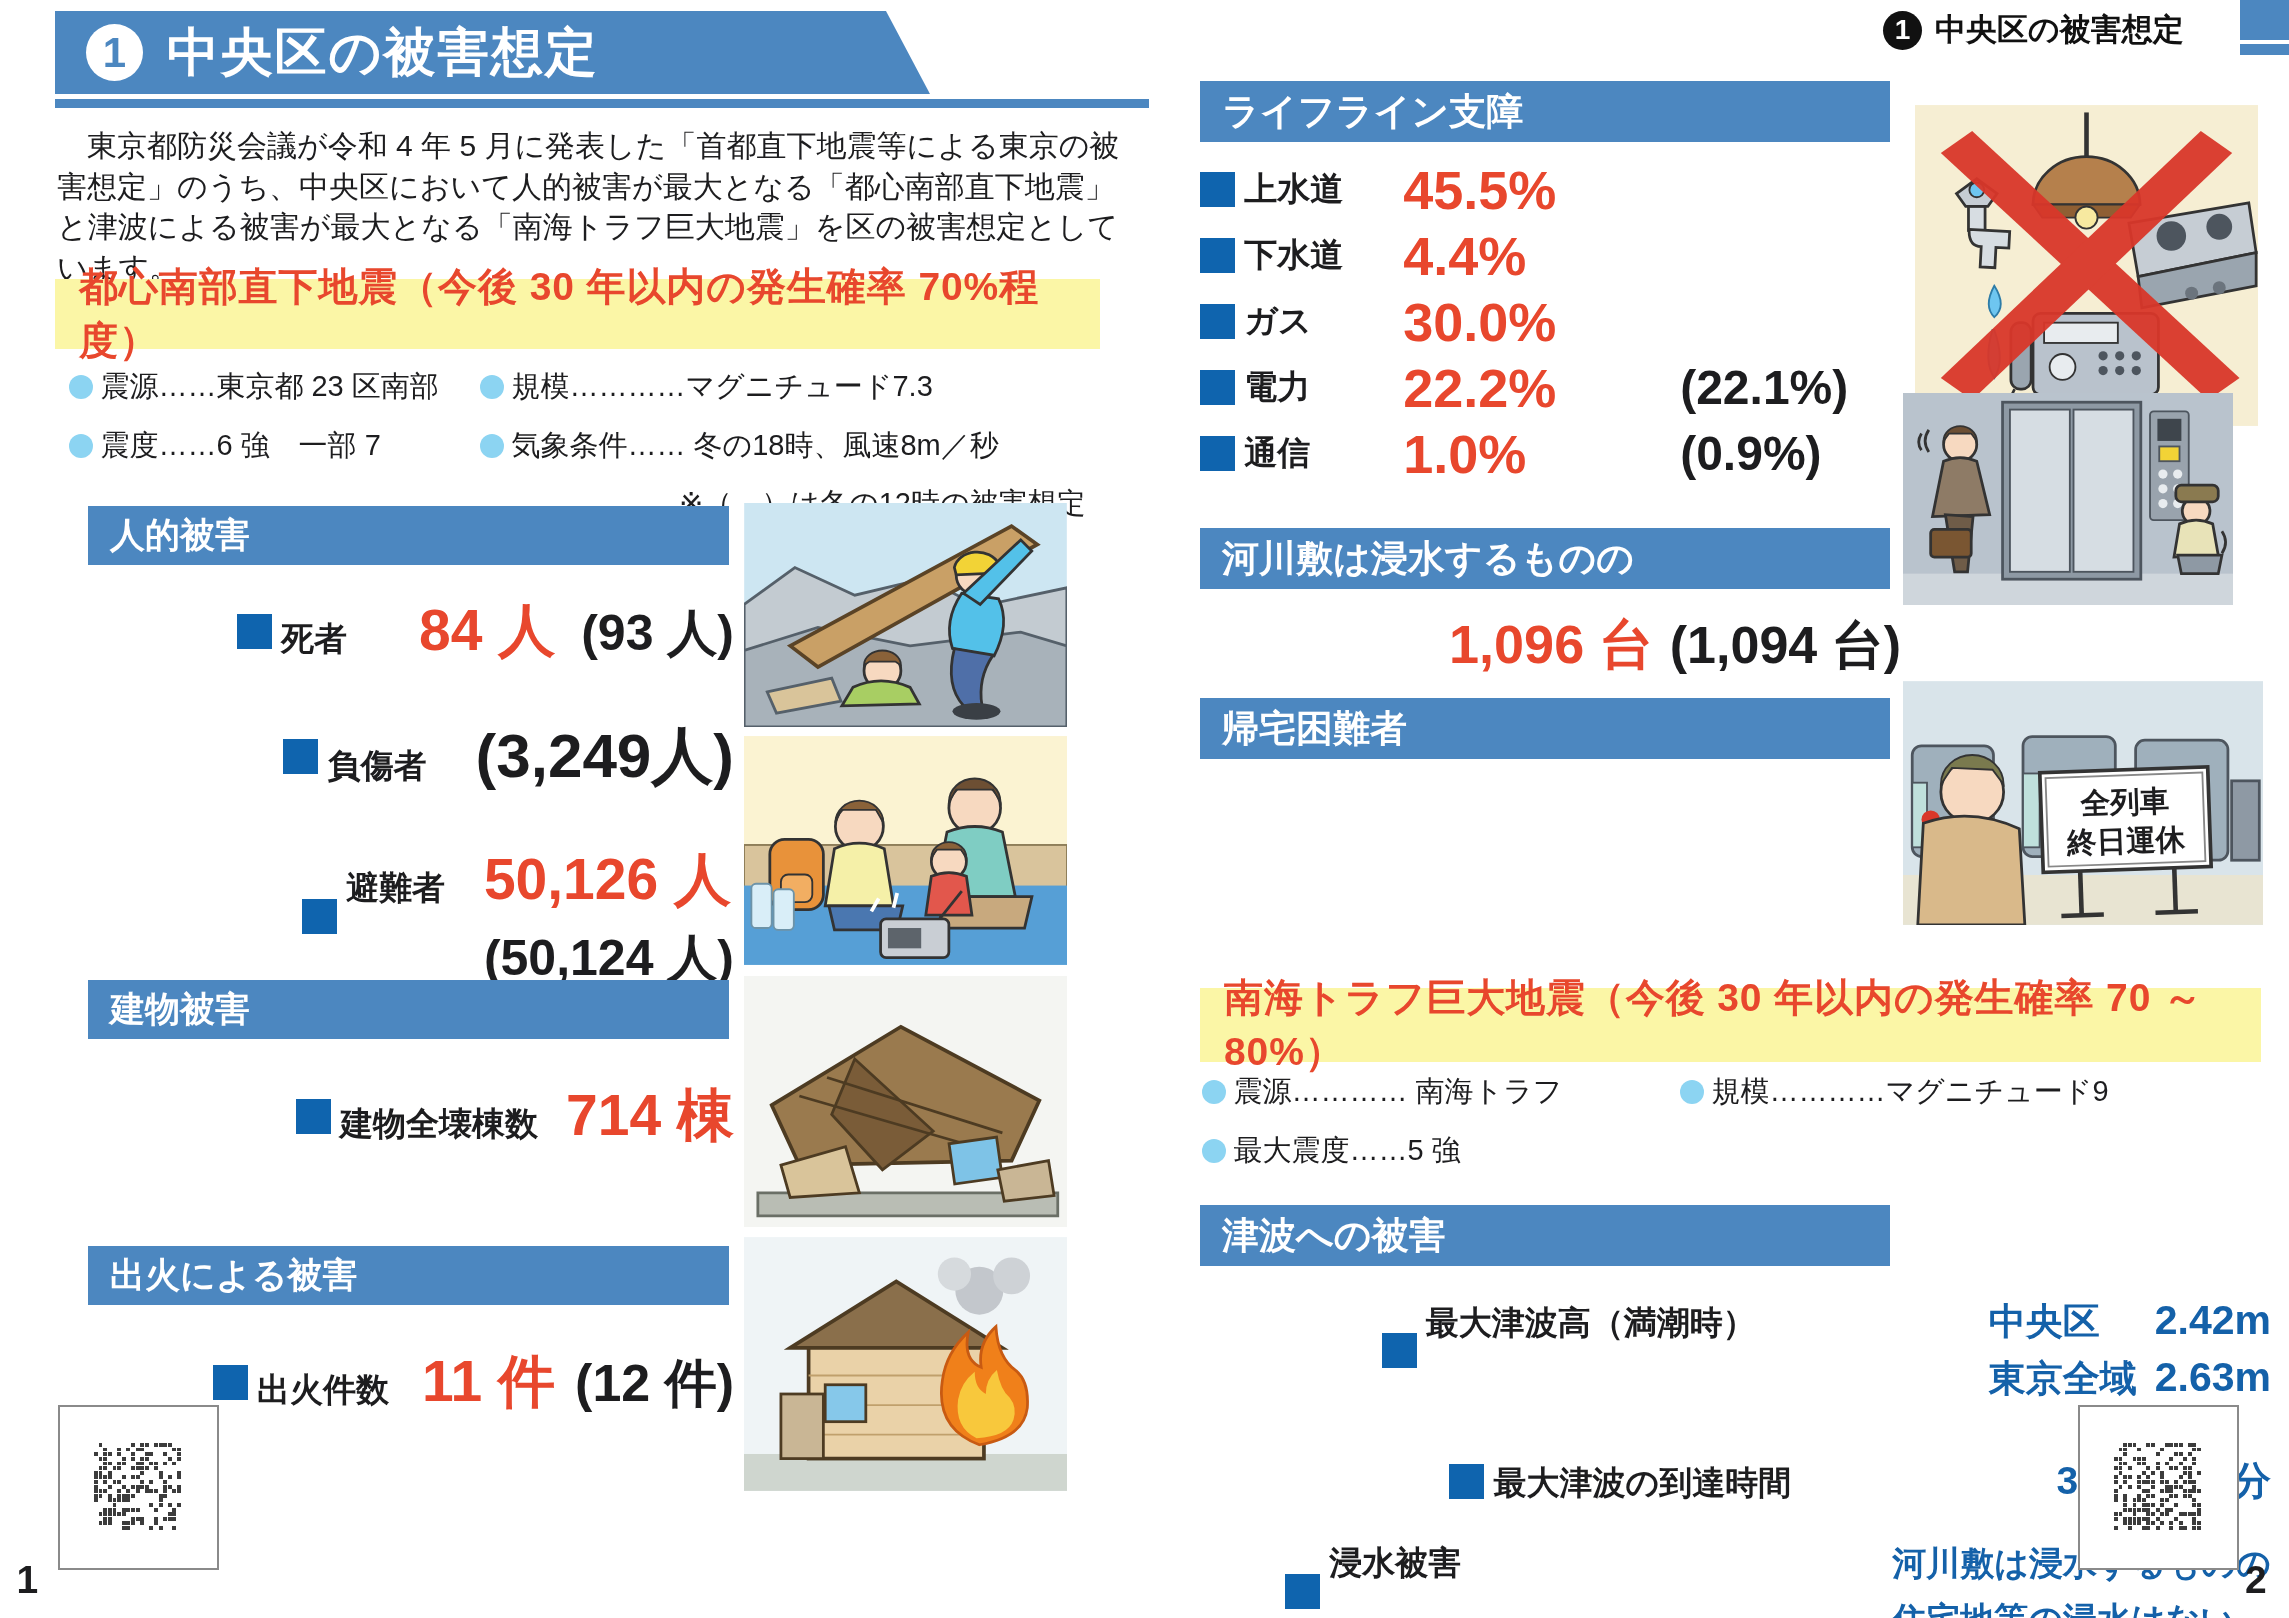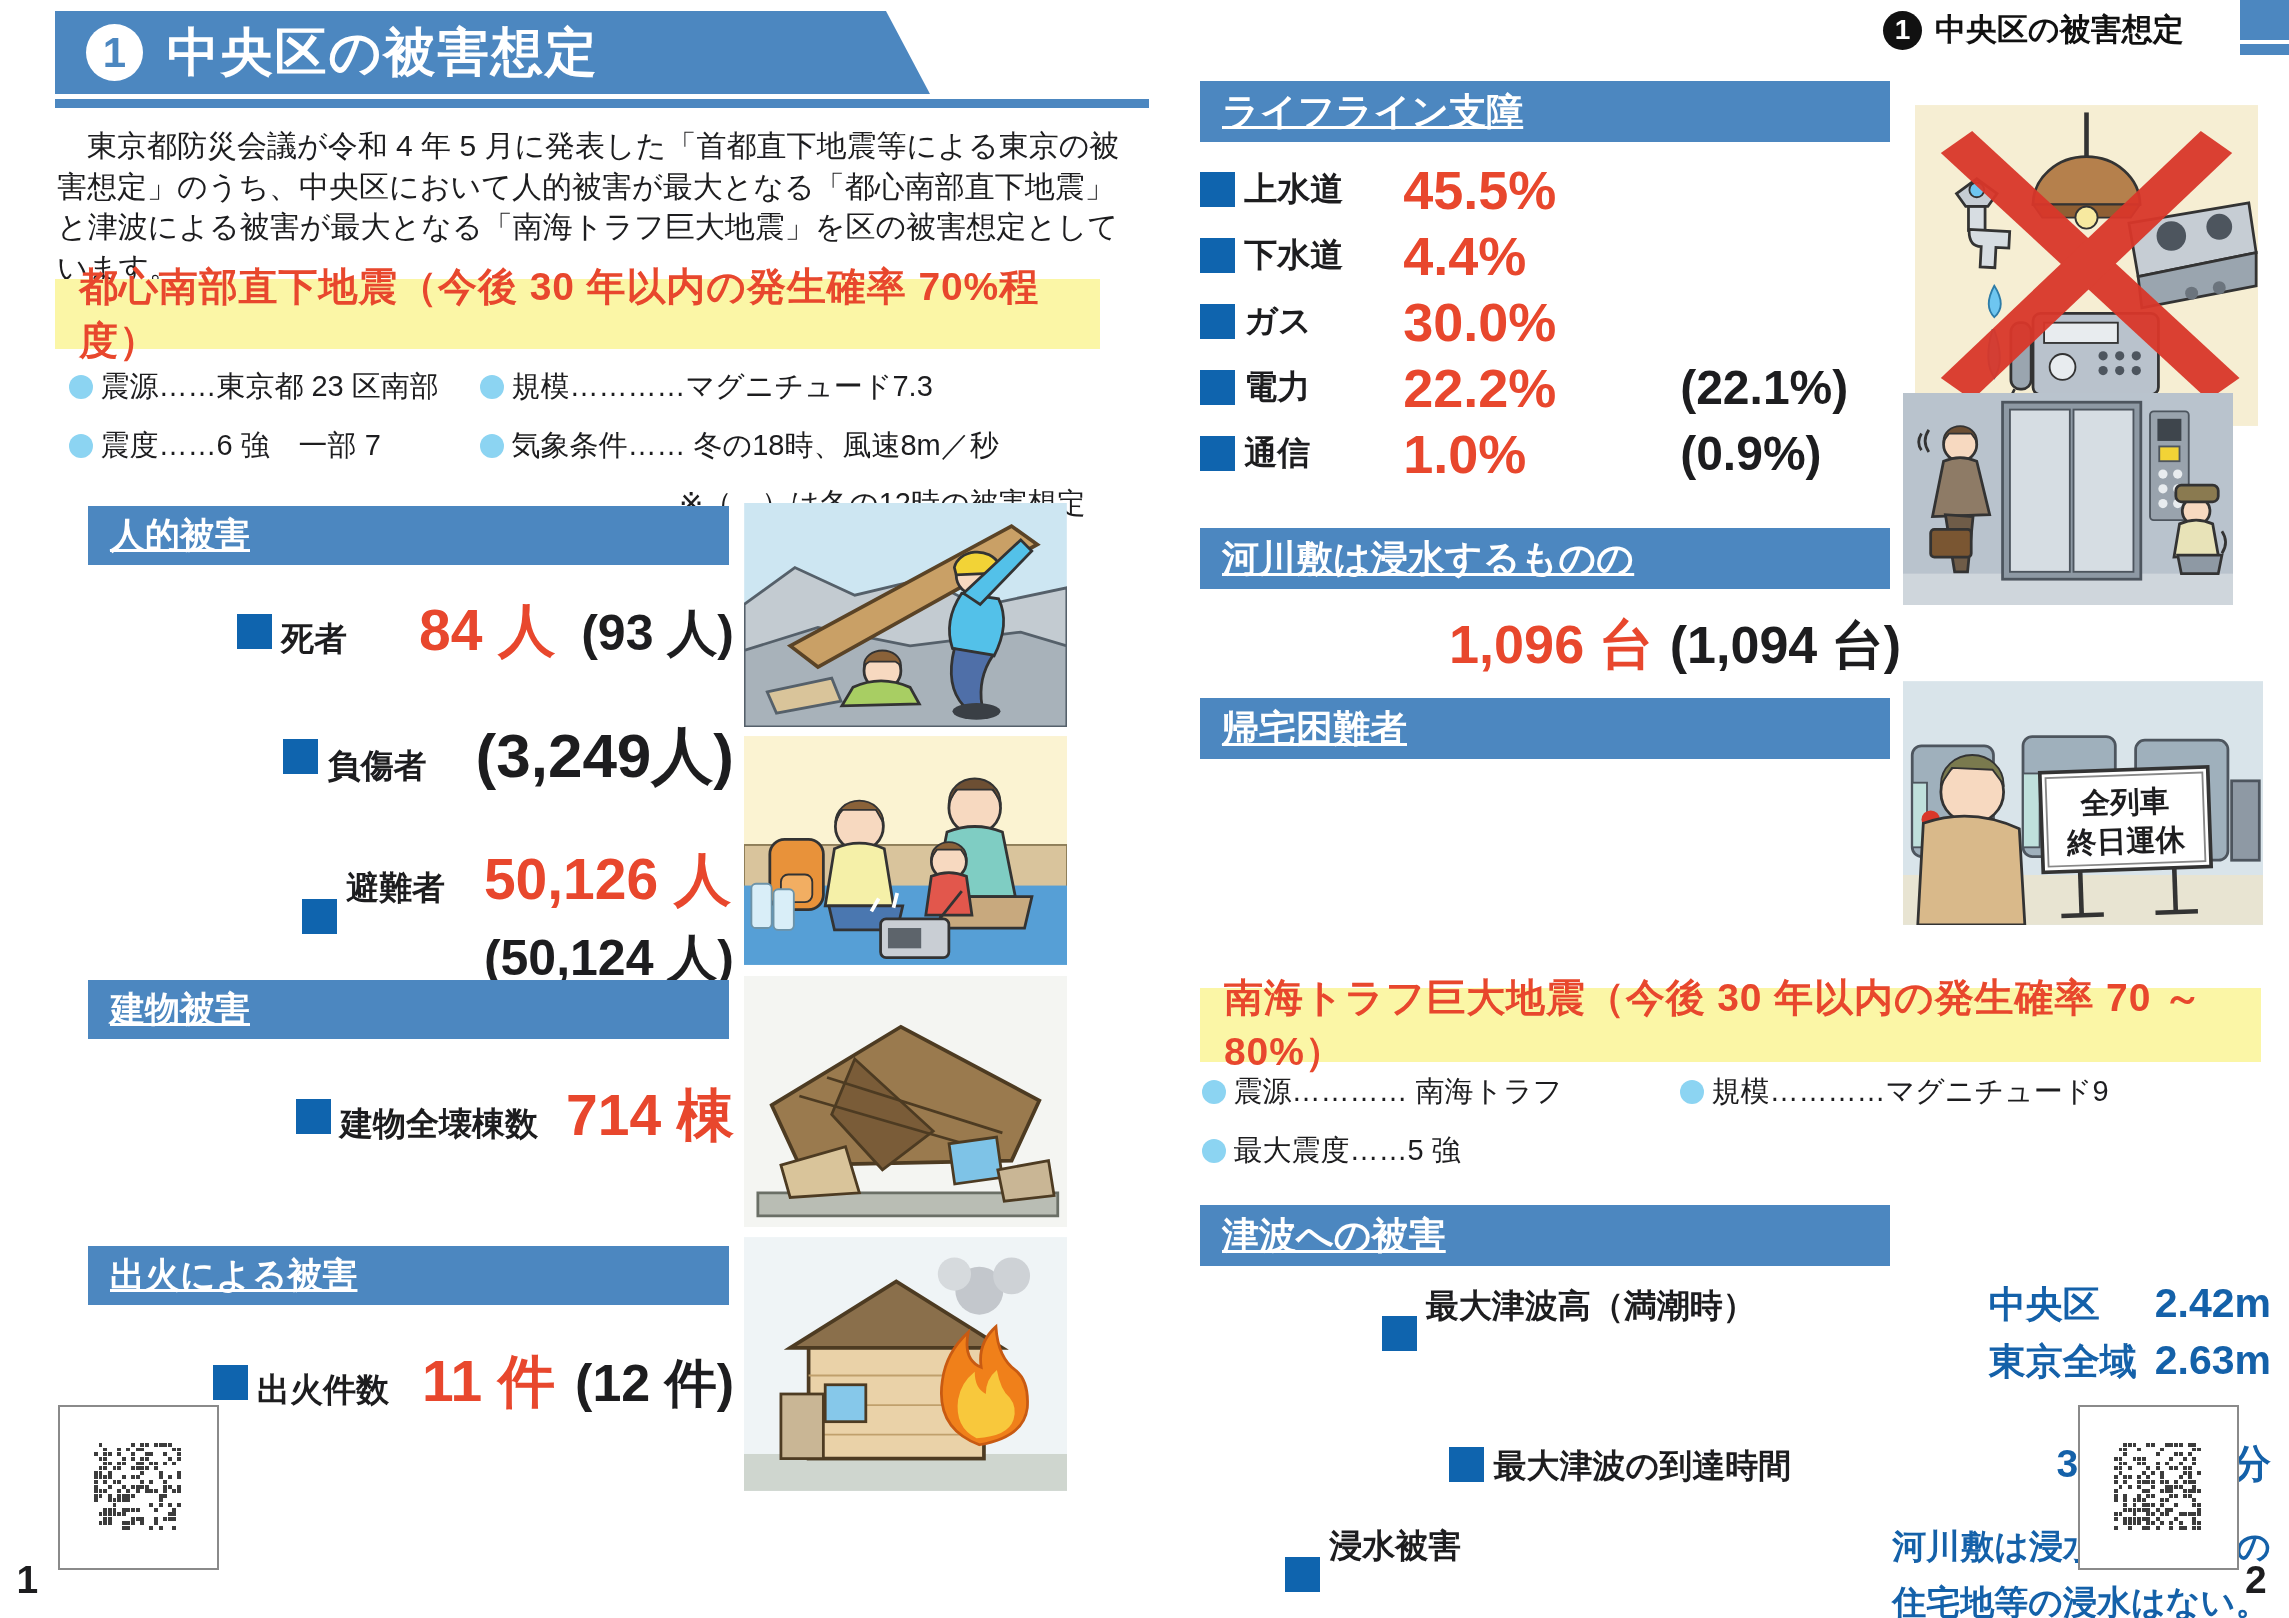--- a/index.html
+++ b/index.html
@@ -23,21 +23,21 @@
           display:flex;align-items:center;padding-left:24px;box-sizing:border-box;letter-spacing:0.9px;}
   .yh-left{left:55px;top:279px;width:1045px;height:70px;}
   .yh-right{left:1200px;top:988px;width:1061px;height:74px;}
 
   .facts{font-size:29px;color:#1d1d1f;}
   .fact-row{display:flex;align-items:center;margin-bottom:18.5px;}
   .bullet{width:24px;height:24px;border-radius:50%;background:#8cd4f2;margin-right:7.4px;flex:0 0 auto;}
   .fact-note{margin-left:199px;margin-top:1.8px;}
 
   .band{background:#4c87c0;color:#ffffff;font-weight:bold;font-size:35px;
-        display:flex;align-items:center;padding-left:22px;box-sizing:border-box;text-decoration:underline;}
+        display:flex;align-items:center;padding-left:22px;box-sizing:border-box;}
   .band-l{width:641px;height:59px;}
   .band-r{width:690px;height:61px;}
 
   .stat-row{display:flex;align-items:baseline;justify-content:flex-end;}
   .sq{width:35px;height:35px;background:#0f64ae;flex:0 0 auto;align-self:center;margin-right:9.2px;}
   .stat-label{font-size:33px;font-weight:bold;color:#1d1d1f;}
   .red-val{color:#e8472d;font-weight:bold;}
   .blk-paren{color:#1d1d1f;font-weight:bold;}
   .blue-val{color:#1461a9;font-weight:bold;}
 
@@ -469,21 +469,21 @@
   <div class="abs facts" style="left:1680px;top:1072px;">
     <div class="fact-row">
         <span class="bullet"></span>
         <span>規模…………マグニチュード9</span>
       </div>
   </div>
 
   <div class="abs" style="left:1200px;top:1205px;width:1071px;">
     <div class="band band-r" style="font-size:37px;">津波への被害</div>
 
-    <div class="stat-row" style="margin-top:14px;">
+    <div class="stat-row" style="margin-top:31px;">
       <span class="sq"></span>
       <span class="stat-label" style="width:563px;">最大津波高（満潮時）</span>
       <span style="display:inline-block;">
         <span style="display:flex;align-items:baseline;">
           <span class="blue-val" style="font-size:37px;width:166px;">中央区</span>
           <span class="blue-val" style="font-size:41px;">2.42m</span>
         </span>
         <span style="display:flex;align-items:baseline;margin-top:7.4px;">
           <span class="blue-val" style="font-size:37px;width:166px;">東京全域</span>
           <span class="blue-val" style="font-size:41px;">2.63m</span>

